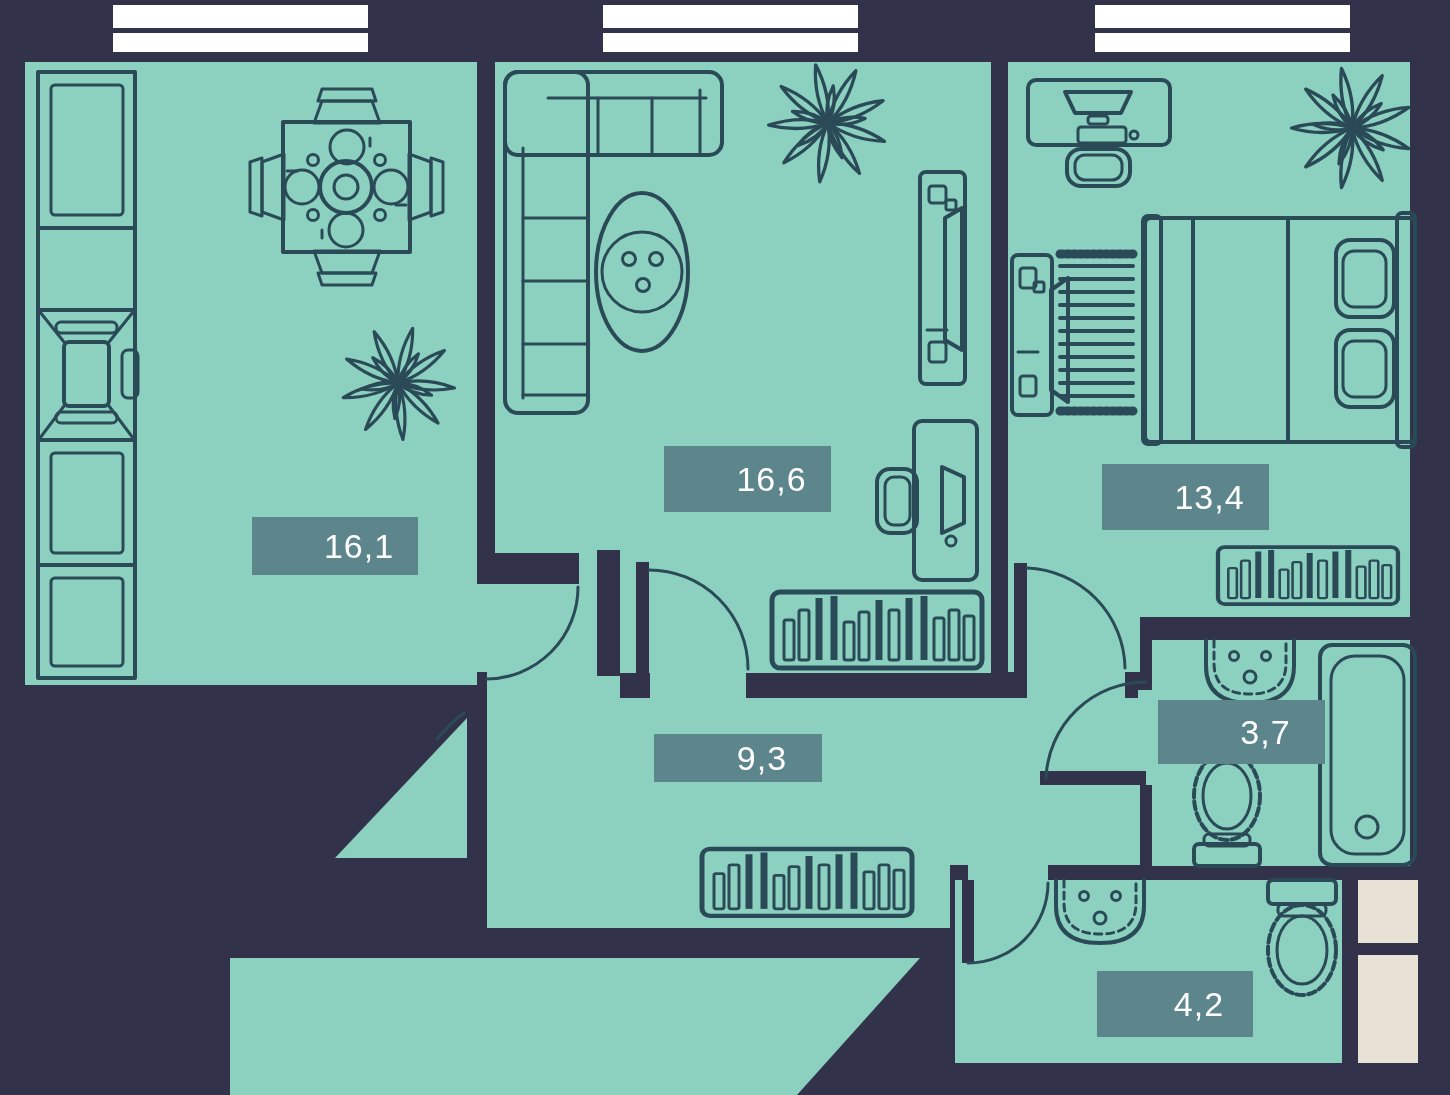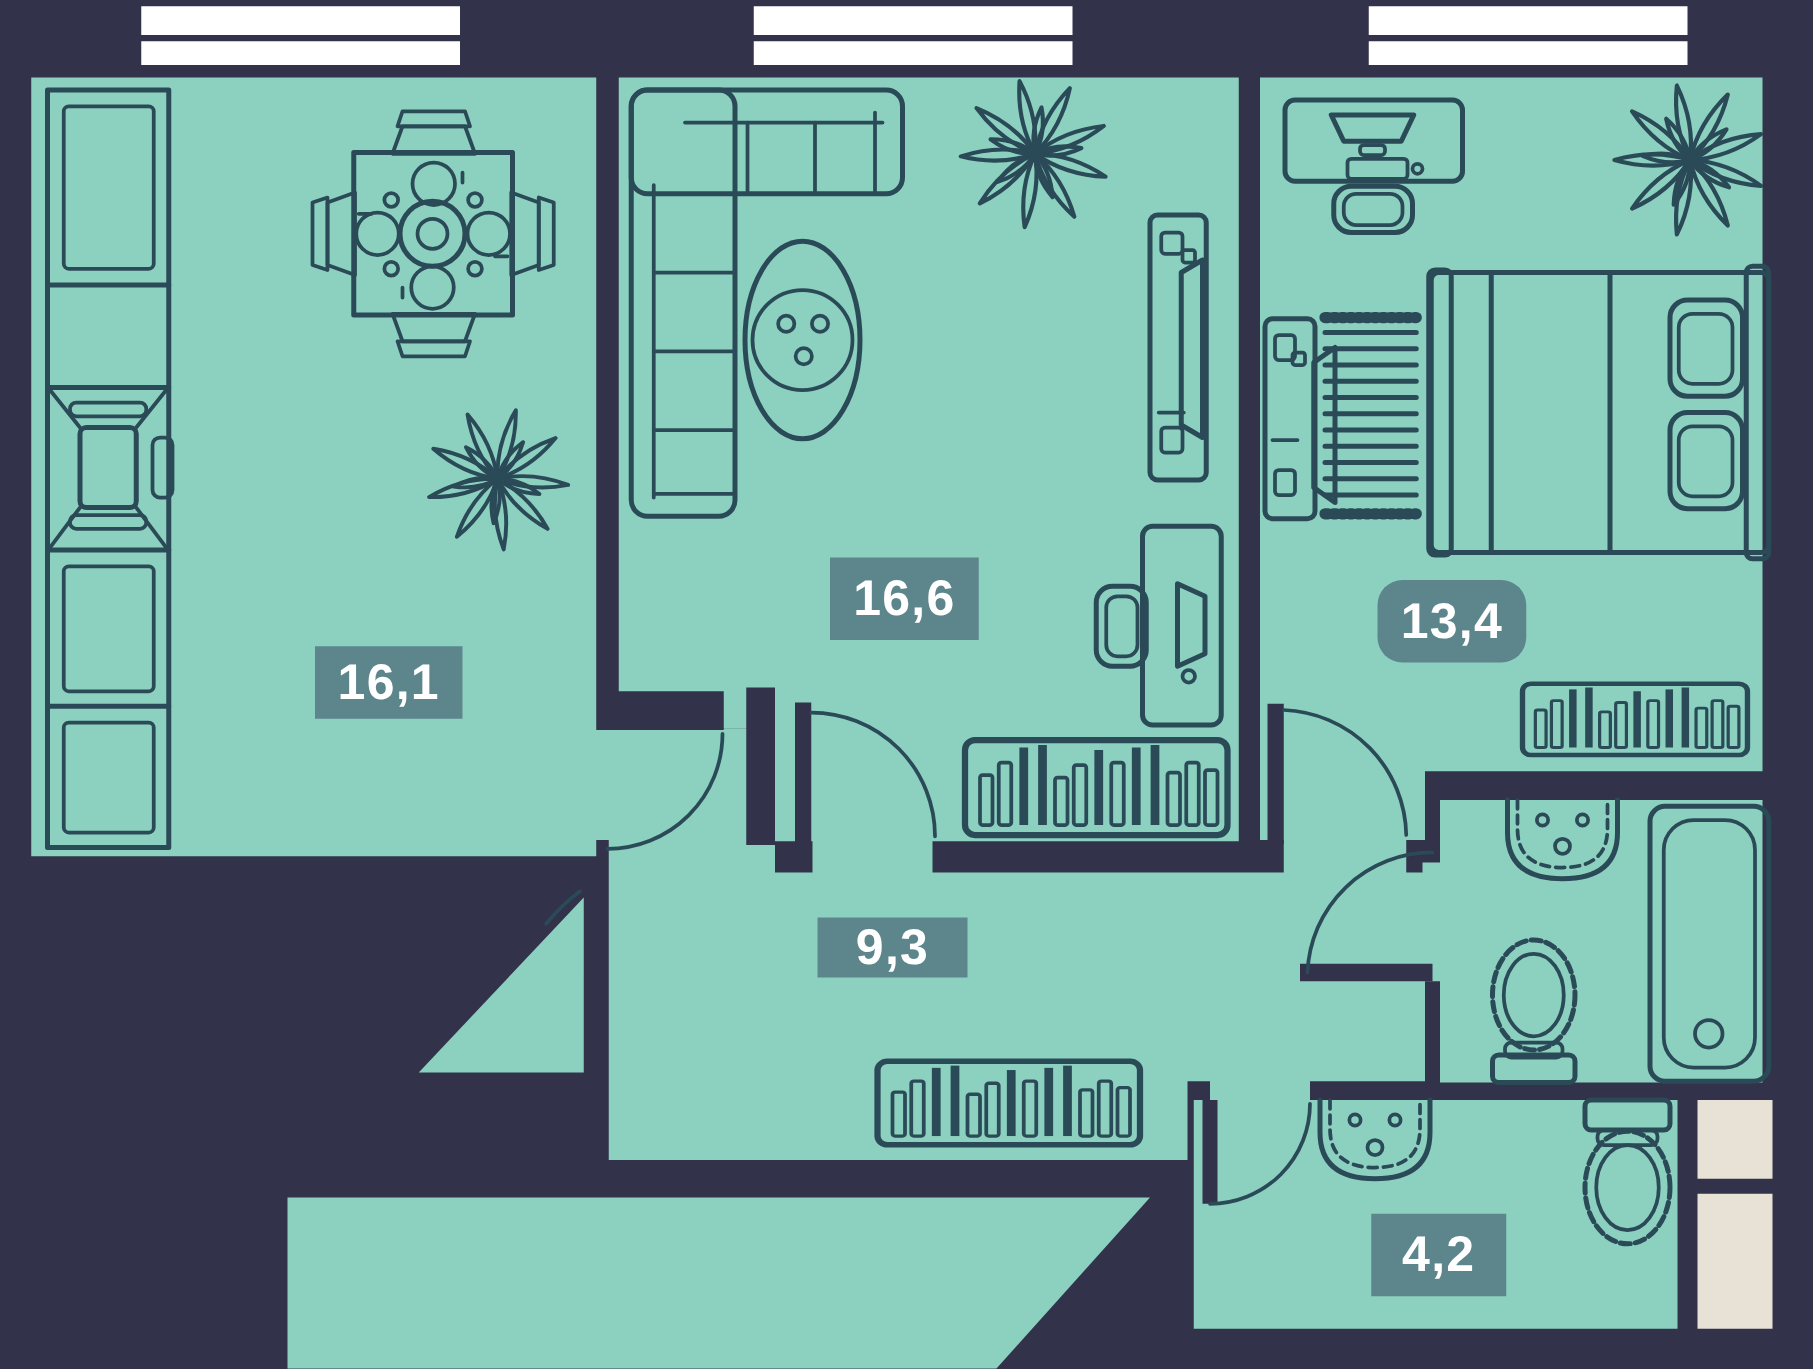--- a/index.html
+++ b/index.html
@@ -18,25 +18,25 @@
   .ln4{fill:none;stroke:var(--furniture-line,#2B4A57);stroke-width:4;stroke-linecap:round;stroke-linejoin:round}
   .ln5{fill:none;stroke:var(--furniture-line,#2B4A57);stroke-width:5;stroke-linecap:round;stroke-linejoin:round}
   .dot{fill:var(--furniture-line,#2B4A57);stroke:none}
   .floor{fill:var(--floor,#8CD1C0);stroke:none}
   .wallfill{fill:var(--walls,#32324A);stroke:none}
   .winfill{fill:var(--window,#FFFFFF);stroke:none}
   .shaftfill{fill:var(--shaft,#E8E1D5);stroke:none}
   .badge{
     position:absolute;display:flex;align-items:center;justify-content:center;
     background:var(--label-bg,#5C858C);color:var(--label-text,#FFFFFF);
-    font-size:40px;font-weight:bold;letter-spacing:1px;
+    font-size:34px;font-weight:normal;letter-spacing:1px;padding-left:48px;
   }
   .b-kitchen {left:252px;top:517px;width:118px;height:58px;}
   .b-living  {left:664px;top:446px;width:119px;height:66px;}
-  .b-bedroom {left:1102px;top:464px;width:119px;height:66px;border-radius:20px;}
+  .b-bedroom {left:1102px;top:464px;width:119px;height:66px;}
   .b-hall    {left:654px;top:734px;width:120px;height:48px;}
   .b-bath    {left:1158px;top:700px;width:119px;height:64px;}
   .b-toilet  {left:1097px;top:971px;width:108px;height:66px;}
 </style>
 </head>
 <body>
 
 <div class="stage">
 <svg width="1450" height="1095" viewBox="0 0 1450 1095">
   <defs>
@@ -273,14 +273,15 @@
     <rect x="1278" y="904" width="48" height="12" rx="5" class="ln3"></rect>
     <ellipse cx="1302" cy="950" rx="34" ry="45" class="ln4" stroke-dasharray="8,4"></ellipse>
     <ellipse cx="1302" cy="950" rx="25" ry="34" class="ln3"></ellipse>
   </g>
 </svg>
 
 <div class="badge b-kitchen">16,1</div>
 <div class="badge b-living">16,6</div>
 <div class="badge b-bedroom">13,4</div>
 <div class="badge b-hall">9,3</div>
+<div class="badge b-bath">3,7</div>
 <div class="badge b-toilet">4,2</div>
 </div>
 
 </body></html>

